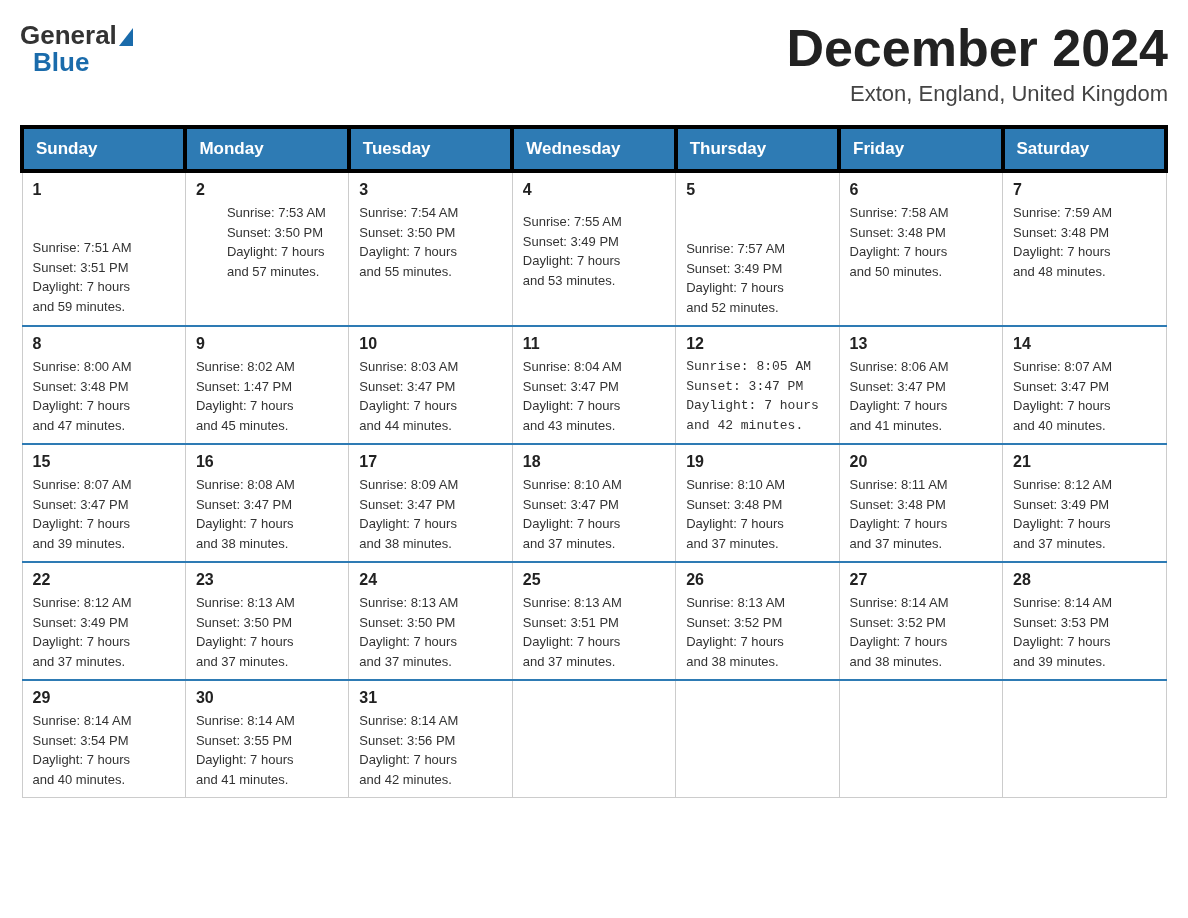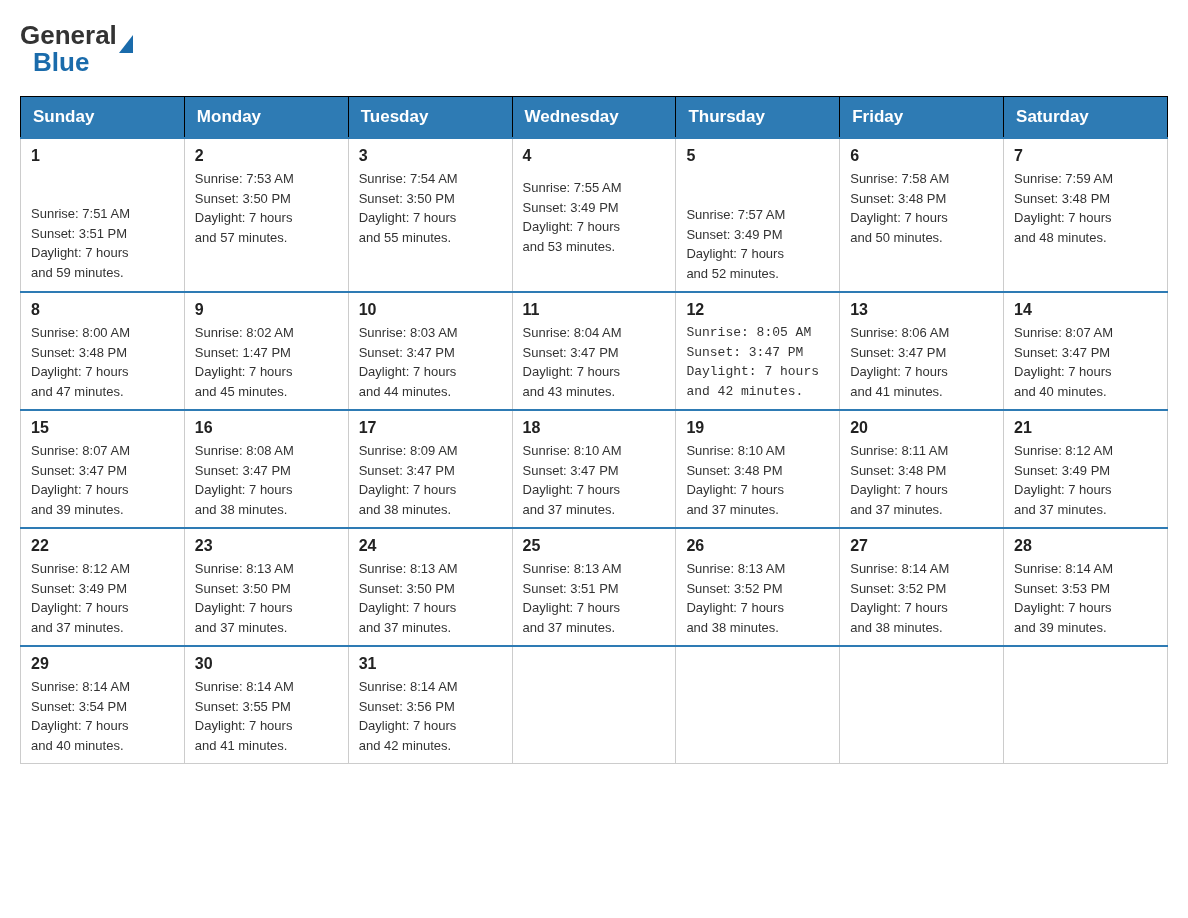--- a/index.html
+++ b/index.html
@@ -39,21 +39,21 @@
       width: 100%;
       border-collapse: collapse;
     }
     .calendar-table th {
       background-color: #2e7bb4;
       color: #fff;
       font-size: 17px;
       font-weight: bold;
       padding: 10px 12px;
       text-align: left;
-      border: 1px solid #000000;
+      border: 4px solid #000000;
     }
     .calendar-table td {
       border: 1px solid #ccc;
       border-top: 2px solid #2e7bb4;
       vertical-align: top;
       padding: 8px 10px;
       font-size: 13px;
       color: #333;
       width: 14.28%;
       min-height: 110px;
@@ -76,25 +76,29 @@
     .empty-cell {
       background: #fff;
       border-top: 2px solid #2e7bb4;
     }
   </style>
 </head>
 <body>
 
 <div class="header">
   <div class="logo">
-    <div style="display:flex; align-items:flex-end; gap:0;">
+    <div style="display:flex; align-items:center; gap:0;">
       <span style="font-size:26px; font-weight:bold; color:#333;">General</span>
       <span style="display:inline-block; width:0; height:0; border-style:solid; border-width:0 0 18px 14px; border-color:transparent transparent #1a6bab transparent; margin-left:2px; margin-bottom:-2px;"></span>
     </div>
     <span style="font-size:26px; font-weight:bold; color:#1a6bab; margin-top:-4px; margin-left:13px;">Blue</span>
+  </div>
+  <div class="title-area">
+    <div class="month-title">December 2024</div>
+    <div class="location">Exton, England, United Kingdom</div>
   </div>
 </div>
 
 <table class="calendar-table">
   <thead>
     <tr id="header-row">
         <th>Sunday</th>
         <th>Monday</th>
         <th>Tuesday</th>
         <th>Wednesday</th>
@@ -107,21 +111,21 @@
       <tr>
         <td>
           <span class="day-number">1</span>
           <div class="day-info" style="white-space: pre-line; margin-top: 39px;">Sunrise: 7:51 AM
 Sunset: 3:51 PM
 Daylight: 7 hours
 and 59 minutes.</div>
         </td>
         <td>
           <span class="day-number">2</span>
-          <div class="day-info" style="white-space: pre-line;">Sunrise: 7:53 AM
+          <div class="day-info" style="white-space: pre-line; margin-left: 31px;">Sunrise: 7:53 AM
 Sunset: 3:50 PM
 Daylight: 7 hours
 and 57 minutes.</div>
         </td>
         <td>
           <span class="day-number">3</span>
           <div class="day-info" style="white-space: pre-line;">Sunrise: 7:54 AM
 Sunset: 3:50 PM
 Daylight: 7 hours
 and 55 minutes.</div>

